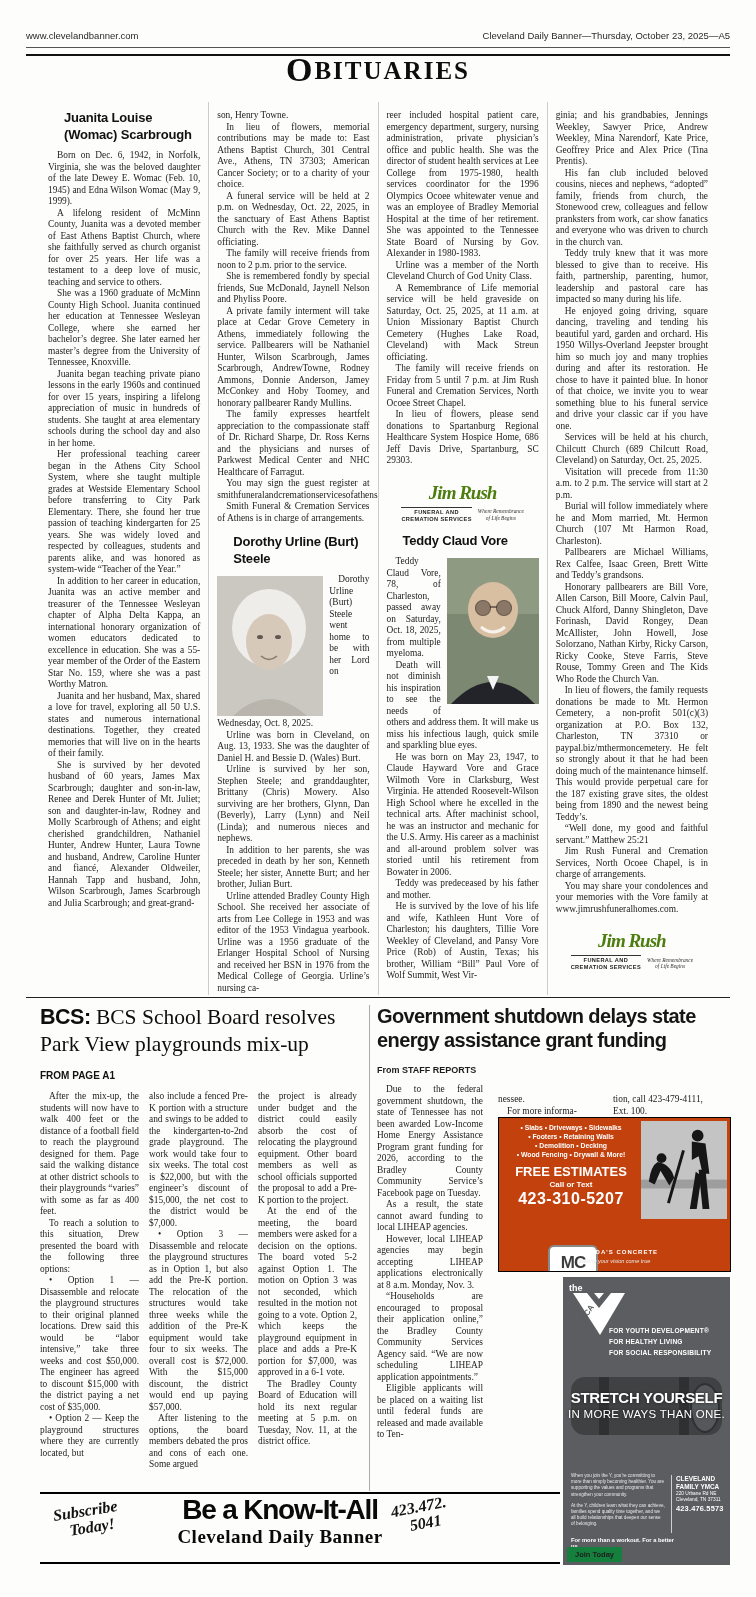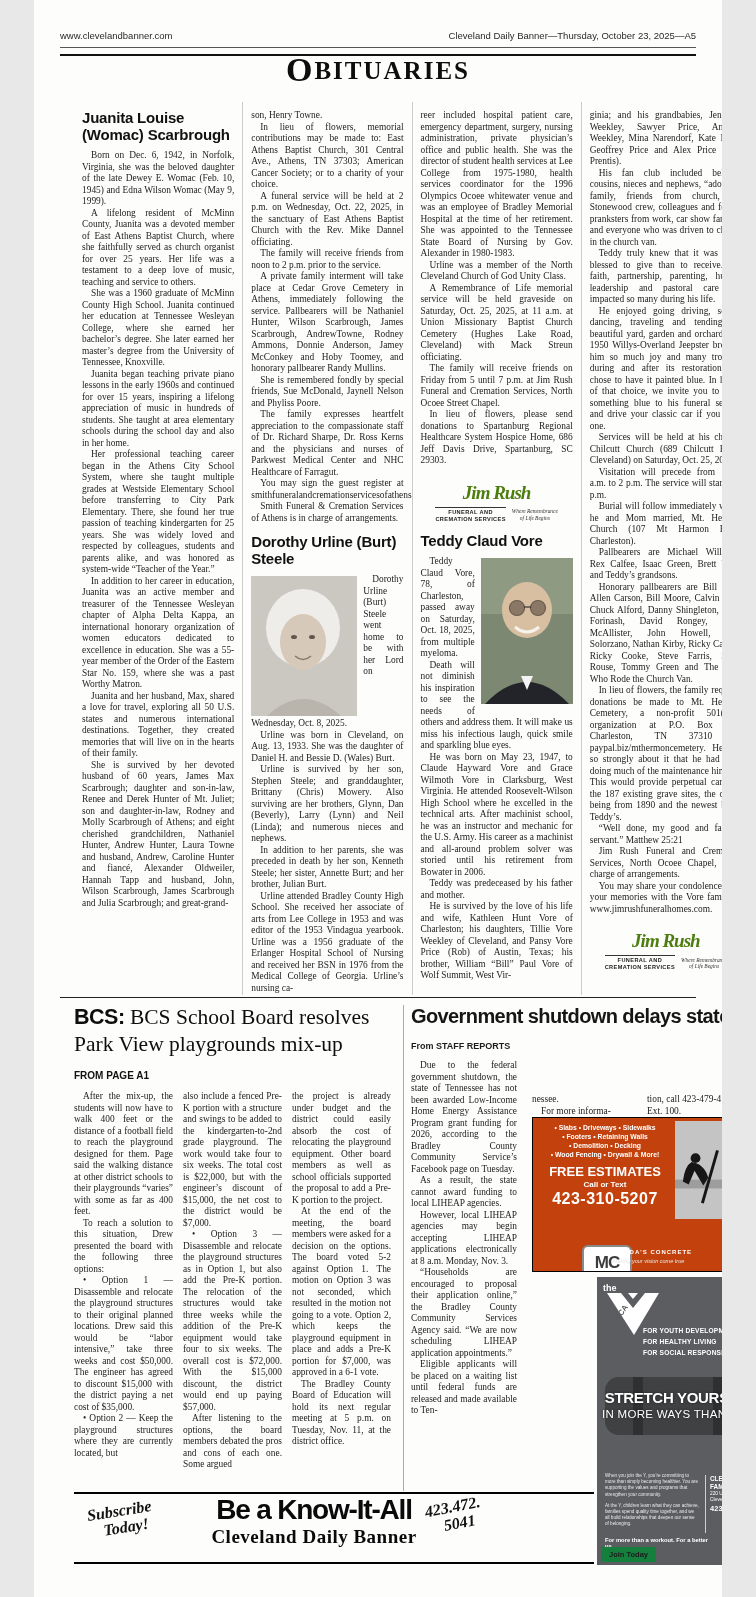--- a/index.html
+++ b/index.html
@@ -1,36 +1,36 @@
 <!DOCTYPE html>
 <html><head>
 <meta charset="utf-8">
 <style>
   html,body { margin:0; padding:0; background:#e8e8e8; }
-  .page { position:relative; width:688px; height:1597px; background:#fdfdfc; overflow:hidden;
+  .page { position:relative; width:756px; height:1597px; background:#fdfdfc; overflow:hidden;
           font-family:"Liberation Serif", serif; color:#1c1c1c; margin:0 auto; }
 
   
   .masthead { position:absolute; top:30px; left:26px; right:26px; display:flex;
               justify-content:space-between; font-family:"Liberation Sans", sans-serif;
               font-size:9.5px; color:#2a2a2a; }
   .rule1 { position:absolute; top:47px; left:26px; right:26px; border-top:1px solid #555; }
   .rule2 { position:absolute; top:54px; left:26px; right:26px; border-top:2px solid #111; }
   .section-title { position:absolute; top:57px; left:0; width:100%; text-align:center;
                    font-size:25px; letter-spacing:2px; font-weight:bold; color:#0d0d0d; }
   .section-title .big { font-size:34px; line-height:25px; vertical-align:-2px; }
 
   
   .obits { position:absolute; top:102px; left:40px; width:676px; height:893px; display:flex; overflow:hidden; }
   .ocol { width:153px; padding:8px 8px 0 8px; overflow:hidden; }
   .ocol + .ocol { border-left:1px solid #cccccc; }
   .p { font-size:9.4px; line-height:11.5px; text-align:justify; margin:0; text-indent:9px; }
   .p.ni { text-indent:0; }
-  .oname { font-family:"Liberation Sans", sans-serif; font-weight:bold; font-size:15px;
-           line-height:16.5px; margin:0 0 7px 0; color:#111; letter-spacing:-0.2px; }
+  .oname { font-family:"Liberation Sans", sans-serif; font-weight:bold; font-size:13px;
+           line-height:16.5px; margin:0 0 7px 16px; color:#111; letter-spacing:-0.2px; }
   .oname.mt { margin-top:10px; }
 
   .photo-left  { float:left;  width:106px; height:140px; margin:2px 6px 2px 0; background:#cbc8c2; }
   .photo-right { float:right; width:92px;  height:146px; margin:2px 0 2px 6px; background:#7d8872; }
   .photo-left svg, .photo-right svg { display:block; width:100%; height:100%; }
 
   
   .jimrush { text-align:center; margin:12px 0 10px 0; clear:both; }
   .jr-name { font-style:italic; font-weight:bold; font-size:19px; line-height:27px;
              letter-spacing:-1px; color:#4d7c0f; }
@@ -146,22 +146,22 @@
       <p class="p">In addition to her career in education, Juanita was an active member and treasurer of the Tennessee Wesleyan chapter of Alpha Delta Kappa, an international honorary organization of women educators dedicated to excellence in education. She was a 55-year member of the Order of the Eastern Star No. 159, where she was a past Worthy Matron.</p>
       <p class="p">Juanita and her husband, Max, shared a love for travel, exploring all 50 U.S. states and numerous international destinations. Together, they created memories that will live on in the hearts of their family.</p>
       <p class="p">She is survived by her devoted husband of 60 years, James Max Scarbrough; daughter and son-in-law, Renee and Derek Hunter of Mt. Juliet; son and daughter-in-law, Rodney and Molly Scarbrough of Athens; and eight cherished grandchildren, Nathaniel Hunter, Andrew Hunter, Laura Towne and husband, Andrew, Caroline Hunter and fiancé, Alexander Oldweiler, Hannah Tapp and husband, John, Wilson Scarbrough, James Scarbrough and Julia Scarbrough; and great-grand-</p>
     </div>
 
     <div class="ocol">
       <p class="p ni">son, Henry Towne.</p>
       <p class="p">In lieu of flowers, memorial contributions may be made to: East Athens Baptist Church, 301 Central Ave., Athens, TN 37303; American Cancer Society; or to a charity of your choice.</p>
       <p class="p">A funeral service will be held at 2 p.m. on Wednesday, Oct. 22, 2025, in the sanctuary of East Athens Baptist Church with the Rev. Mike Dannel officiating.</p>
       <p class="p">The family will receive friends from noon to 2 p.m. prior to the service.</p>
+      <p class="p">She is remembered fondly by special friends, Sue McDonald, Jaynell Nelson and Phyliss Poore.</p>
       <p class="p">A private family interment will take place at Cedar Grove Cemetery in Athens, immediately following the service. Pallbearers will be Nathaniel Hunter, Wilson Scarbrough, James Scarbrough, AndrewTowne, Rodney Ammons, Donnie Anderson, Jamey McConkey and Hoby Toomey, and honorary pallbearer Randy Mullins.</p>
-      <p class="p">She is remembered fondly by special friends, Sue McDonald, Jaynell Nelson and Phyliss Poore.</p>
       <p class="p">The family expresses heartfelt appreciation to the compassionate staff of Dr. Richard Sharpe, Dr. Ross Kerns and the physicians and nurses of Parkwest Medical Center and NHC Healthcare of Farragut.</p>
       <p class="p">You may sign the guest register at smithfuneralandcremationservicesofathens.com.</p>
       <p class="p">Smith Funeral &amp; Cremation Services of Athens is in charge of arrangements.</p>
 
       <h3 class="oname mt">Dorothy Urline (Burt) Steele</h3>
       <div class="photo-left">
         <svg viewBox="0 0 106 140" preserveAspectRatio="none">
           <rect width="106" height="140" fill="#cbc8c2"></rect>
           <ellipse cx="52" cy="52" rx="37" ry="39" fill="#efedea"></ellipse>
           <ellipse cx="52" cy="66" rx="23" ry="28" fill="#d6c9ba"></ellipse>
@@ -264,20 +264,21 @@
         <p class="p ni">the project is already under budget and the district could easily absorb the cost of relocating the playground equipment. Other board members as well as school officials supported the proposal to add a Pre-K portion to the project.</p>
         <p class="p">At the end of the meeting, the board members were asked for a decision on the options. The board voted 5-2 against Option 1. The motion on Option 3 was not seconded, which resulted in the motion not going to a vote. Option 2, which keeps the playground equipment in place and adds a Pre-K portion for $7,000, was approved in a 6-1 vote.</p>
         <p class="p">The Bradley County Board of Education will hold its next regular meeting at 5 p.m. on Tuesday, Nov. 11, at the district office.</p>
       </div>
     </div>
   </div>
 
   <div class="gov">
     <div class="gov-headline">
       <span>Government shutdown delays state</span><br>
+      <span>energy assistance grant funding</span>
     </div>
     <div class="gov-byline">From STAFF REPORTS</div>
     <div class="gov-col1">
       <p class="p">Due to the federal government shutdown, the state of Tennessee has not been awarded Low-Income Home Energy Assistance Program grant funding for 2026, according to the Bradley County Community Service’s Facebook page on Tuesday.</p>
       <p class="p">As a result, the state cannot award funding to local LIHEAP agencies.</p>
       <p class="p">However, local LIHEAP agencies may begin accepting LIHEAP applications electronically at 8 a.m. Monday, Nov. 3.</p>
       <p class="p">“Households are encouraged to proposal their application online,” the Bradley County Community Services Agency said. “We are now scheduling LIHEAP application appointments.”</p>
       <p class="p">Eligible applicants will be placed on a waiting list until federal funds are released and made available to Ten-</p>
     </div>
   </div>

